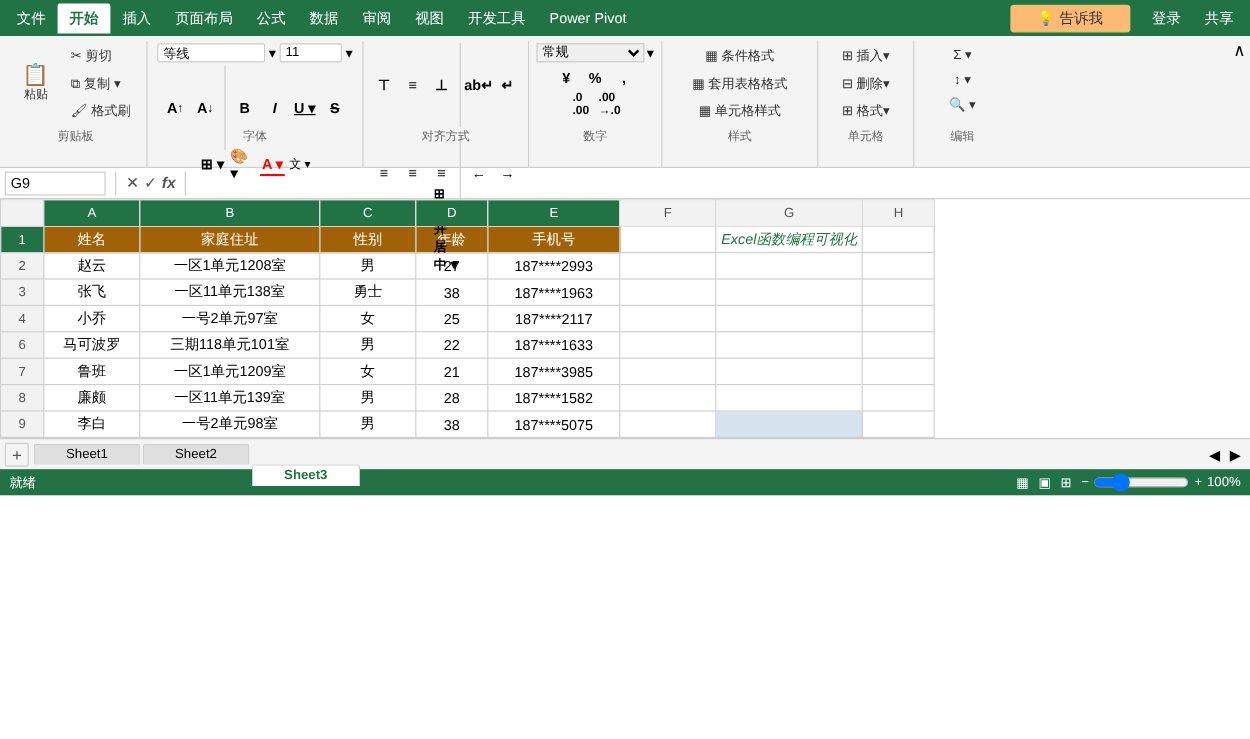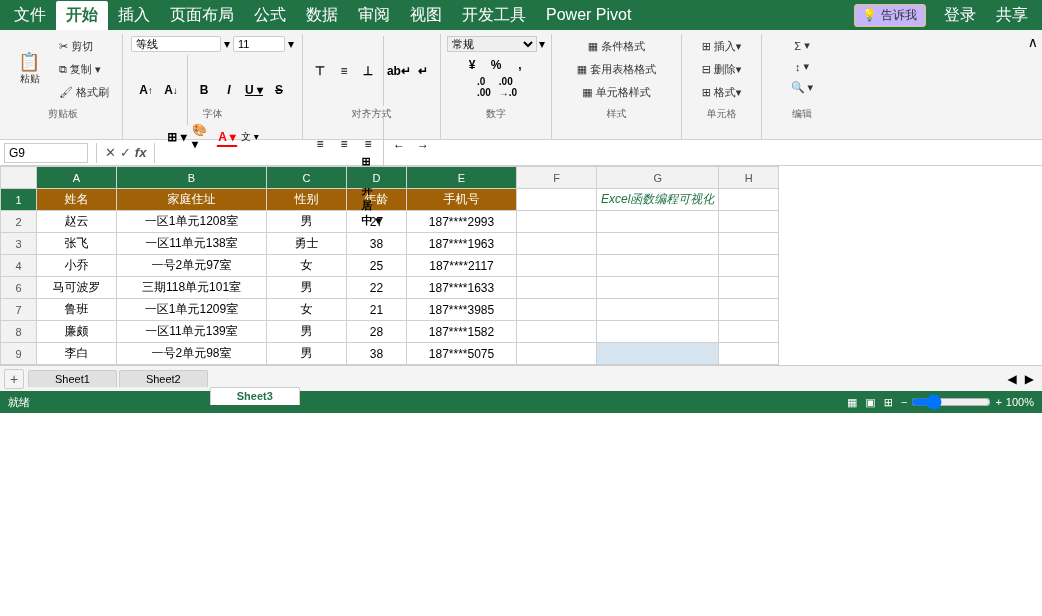--- a/index.html
+++ b/index.html
@@ -5,21 +5,21 @@
     * { box-sizing: border-box; margin: 0; padding: 0; }
     body { font-family: 'Microsoft YaHei', Arial, sans-serif; font-size: 12px; background: #fff; overflow: hidden; }
 
     
     .menu-bar {
       display: flex; align-items: center;
       background: #217346; color: #fff;
       height: 30px; padding: 0 4px;
     }
     .menu-item {
-      padding: 4px 10px; cursor: pointer; font-size: 16px; border-radius: 2px;
+      padding: 4px 10px; cursor: pointer; font-size: 12px; border-radius: 2px;
     }
     .menu-item.active { background: #fff; color: #217346; font-weight: bold; border-radius: 2px 2px 0 0; }
 
     
     .ribbon {
       background: #f4f4f4; border-bottom: 1px solid #d0d0d0;
       padding: 4px 4px 0 4px;
       display: flex; align-items: stretch;
       height: 110px;
       position: relative;
@@ -116,21 +116,21 @@
     .status-bar {
       display: flex; align-items: center; justify-content: space-between;
       background: #217346; height: 22px; padding: 0 8px; color: #fff; font-size: 11px;
     }
 
     
     .v-sep { width: 1px; background: #ccc; height: 70px; margin: 0 2px; }
 
     
     .tell-pivot {
-      background: #c4b5fd; padding: 2px 8px; border-radius: 3px;
+      background: #fdba74; padding: 2px 22px; border-radius: 3px;
       font-size: 12px; color: #333; border: 1px solid #e0c96a;
     }
 
     .corner-cell {
       background: #f2f2f2; width: 36px; min-width: 36px;
       border-right: 1px solid #d0d0d0; border-bottom: 1px solid #d0d0d0;
     }
     .grid-scroll { overflow: auto; max-height: 320px; }
   </style>
 </head>

